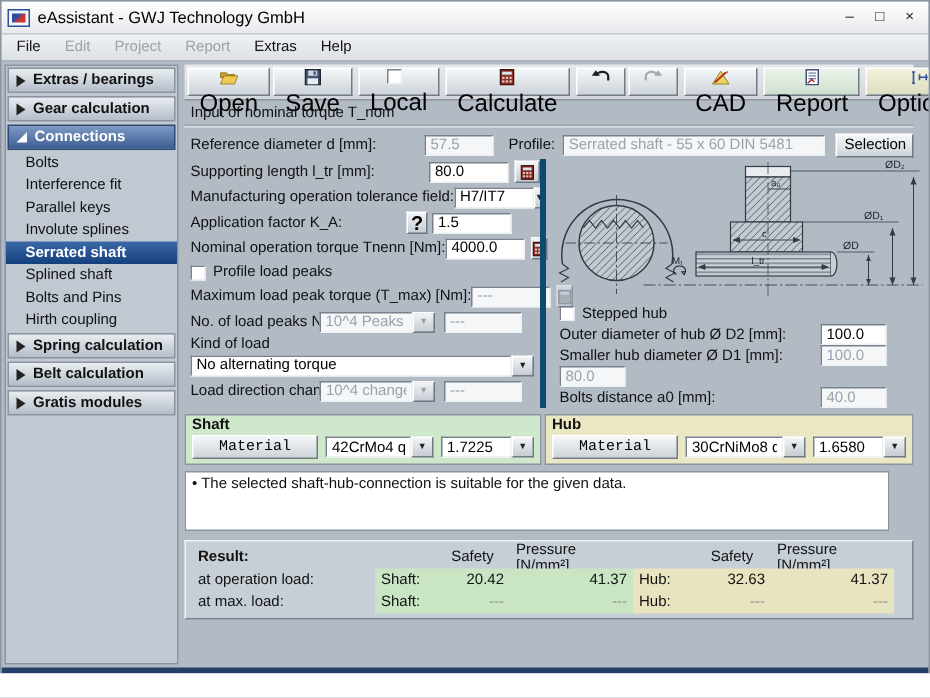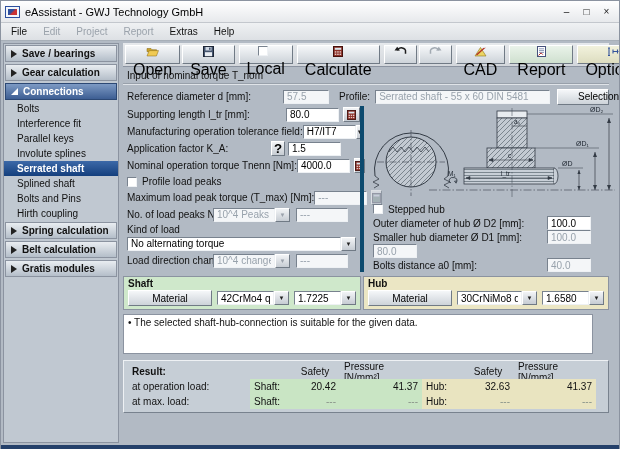--- a/index.html
+++ b/index.html
@@ -62,39 +62,39 @@
   .lbl { white-space:nowrap; }
   .fld { height:14px; border:1px solid; border-color:#78828e #eef1f4 #eef1f4 #78828e; background:#fff;
          font-family:"Liberation Sans",sans-serif; font-size:10px; padding:0 3px; }
   .fld.dis { color:#98a2ac; background:#f4f6f8; }
   .dd-btn { width:15px; height:14px; border:1px solid; border-color:#ffffff #707a85 #707a85 #ffffff;
             background:linear-gradient(#f2f4f6,#c6ccd3); display:flex; align-items:center; justify-content:center; }
   .dd-btn::after { content:"▼"; font-size:6px; color:#222; }
   .dd-btn.dis::after { color:#9aa2ab; }
   .mini-btn { width:17px; height:15px; border:1px solid; border-color:#ffffff #707a85 #707a85 #ffffff;
               background:linear-gradient(#f2f4f6,#c6ccd3); display:flex; align-items:center; justify-content:center; }
-  .btn3d { height:16px; padding:0 20px; font-size:10px; background:linear-gradient(#f5f7f9,#cdd3d9);
+  .btn3d { height:16px; padding:0 5px; font-size:10px; background:linear-gradient(#f5f7f9,#cdd3d9);
            border:1px solid; border-color:#ffffff #707a85 #707a85 #ffffff; white-space:nowrap; }
   .cb { width:10px; height:10px; background:#fff; border:1px solid; border-color:#78828e #eef1f4 #eef1f4 #78828e; margin-right:5px; flex:0 0 auto; }
 
   .form-body { display:flex; flex:0 0 auto; }
   .form-left { width:237px; flex:0 0 auto; display:flex; flex-direction:column; }
   .form-right { flex:1; border-left:4px solid #0c4a6e; padding-left:5px; display:flex; flex-direction:column; min-width:0; }
   .rrow { display:flex; align-items:center; height:14px; padding:0 18px 0 4px; flex:0 0 auto; }
   .rrow .lbl { flex:1; }
   .rfld { width:44px; flex:0 0 auto; }
 
   
   .materials { display:flex; margin-top:4px; flex:0 0 auto; }
   .mat-panel { border:1px solid #8b93a0; padding:1px 4px 3px 4px; }
   .mat-panel.shaft { background:#cfe8cb; width:238px; flex:0 0 auto; margin-right:2px; }
   .mat-panel.hub { background:#ebe6c4; flex:1; min-width:0; }
   .mat-title { font-weight:bold; height:12px; }
   .mat-row { display:flex; align-items:center; gap:5px; }
-  .mat-row .btn3d { width:84px; text-align:center; }
+  .mat-row .btn3d { width:84px; text-align:center;font-family:Liberation Mono, monospace; }
   .mat-combo { flex:1; display:flex; min-width:0; }
   .mat-combo .fld { flex:1; min-width:0; overflow:hidden; white-space:nowrap; }
   .mat-num { display:flex; width:62px; flex:0 0 auto; }
   .mat-num .fld { flex:1; min-width:0; }
 
   
   .message-box { margin:4px 16px 0 0; height:40px; background:#fff; border:1px solid #8b93a0;
                  padding:2px 4px; flex:0 0 auto; }
 
   
@@ -131,21 +131,21 @@
     <div class="menu-item disabled">Report</div>
     <div class="menu-item">Extras</div>
     <div class="menu-item">Help</div>
   </div>
 
   <div class="content">
 
     <div class="sidebar">
       <div class="side-hdr">
         <span class="tri-right"></span>
-        <span>Save / bearings</span>
+        <span>Extras / bearings</span>
       </div>
       <div class="side-hdr">
         <span class="tri-right"></span>
         <span>Gear calculation</span>
       </div>
       <div class="side-hdr active">
         <span class="tri-open"></span>
         <span>Connections</span>
       </div>
       <div class="side-item">Bolts</div>

